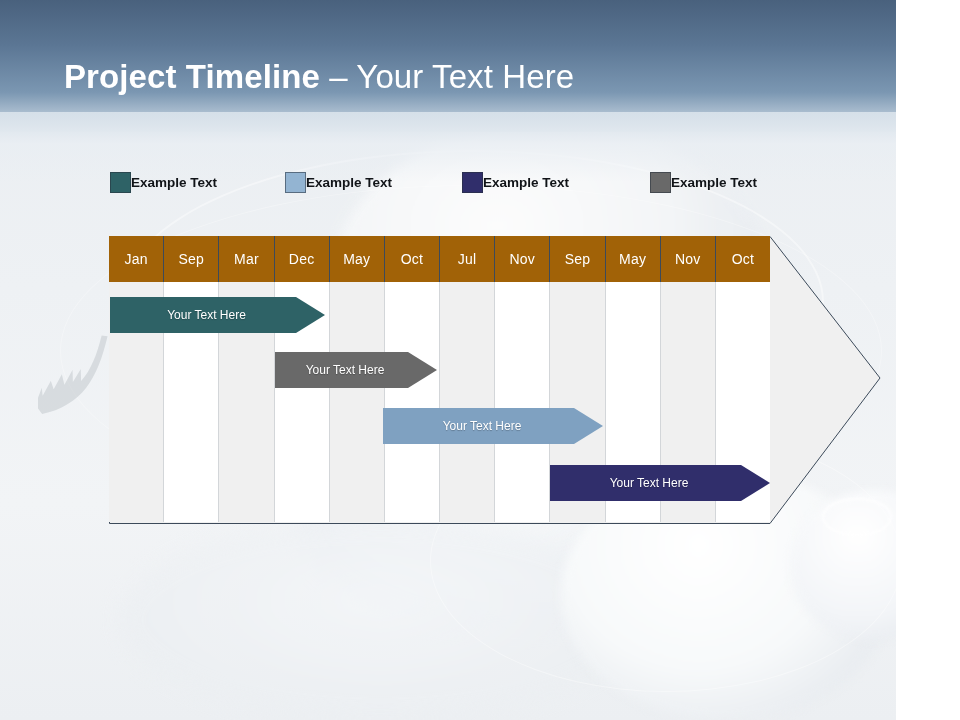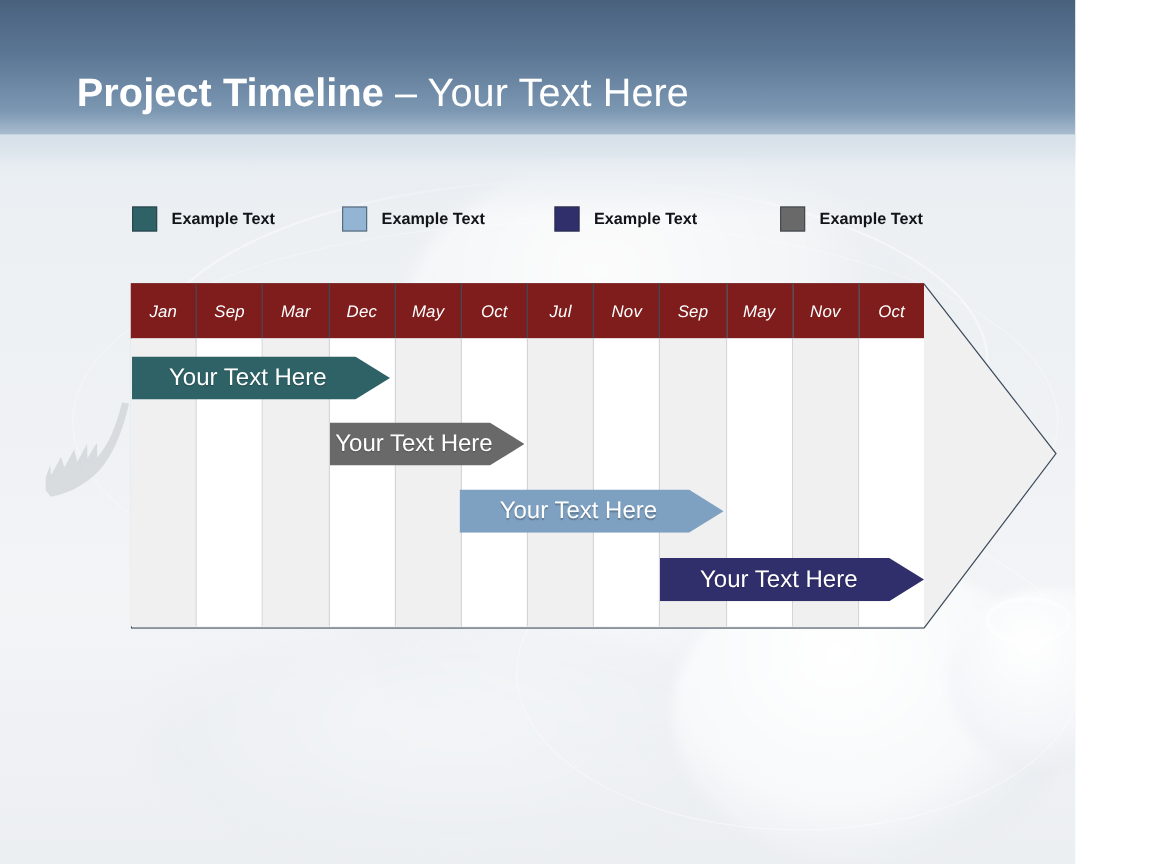--- a/index.html
+++ b/index.html
@@ -128,21 +128,20 @@
     display: flex;
     align-items: center;
   }
   .legend-swatch {
     width: 21px; height: 21px;
     border: 1px solid rgba(40,50,60,.55);
     box-sizing: border-box;
     flex: 0 0 auto;
   }
   .legend-label {
-    margin-left: 12px;
     font-size: 13.5px;
     font-weight: bold;
     color: #111418;
     white-space: nowrap;
   }
 
   
   .chart {
     position: absolute;
     left: 109px; top: 236px;
@@ -153,30 +152,29 @@
     left: 0; top: 0;
   }
   .chart-header {
     position: absolute;
     left: 0; top: 0;
     width: 661px; height: 46px;
     display: flex;
   }
   .month-cell {
     flex: 1 1 0;
-    background: #7f1d1d;
+    background: #a16207;
     border-right: 1px solid #3c4a5a;
     box-sizing: border-box;
     display: flex;
     align-items: center;
     justify-content: center;
     color: #ffffff;
     font-size: 14px;
     letter-spacing: .2px;
-    font-style: italic;
   }
   .month-cell:last-child { border-right: none; }
 
   .chart-body {
     position: absolute;
     left: 0; top: 46px;
     width: 661px; height: 240px;
     display: flex;
   }
   .col {
@@ -199,21 +197,21 @@
     position: absolute;
     height: 36px;
     pointer-events: auto;
   }
   .bar-label {
     position: absolute;
     inset: 0;
     display: flex;
     align-items: center;
     justify-content: center;
-    font-size: 20px;
+    font-size: 12px;
     color: #ffffff;
     white-space: nowrap;
     padding-right: 22px;
     box-sizing: border-box;
     text-shadow: 0 1px 1px rgba(0,0,0,.25);
   }
 </style>
 </head>
 <body>
 

